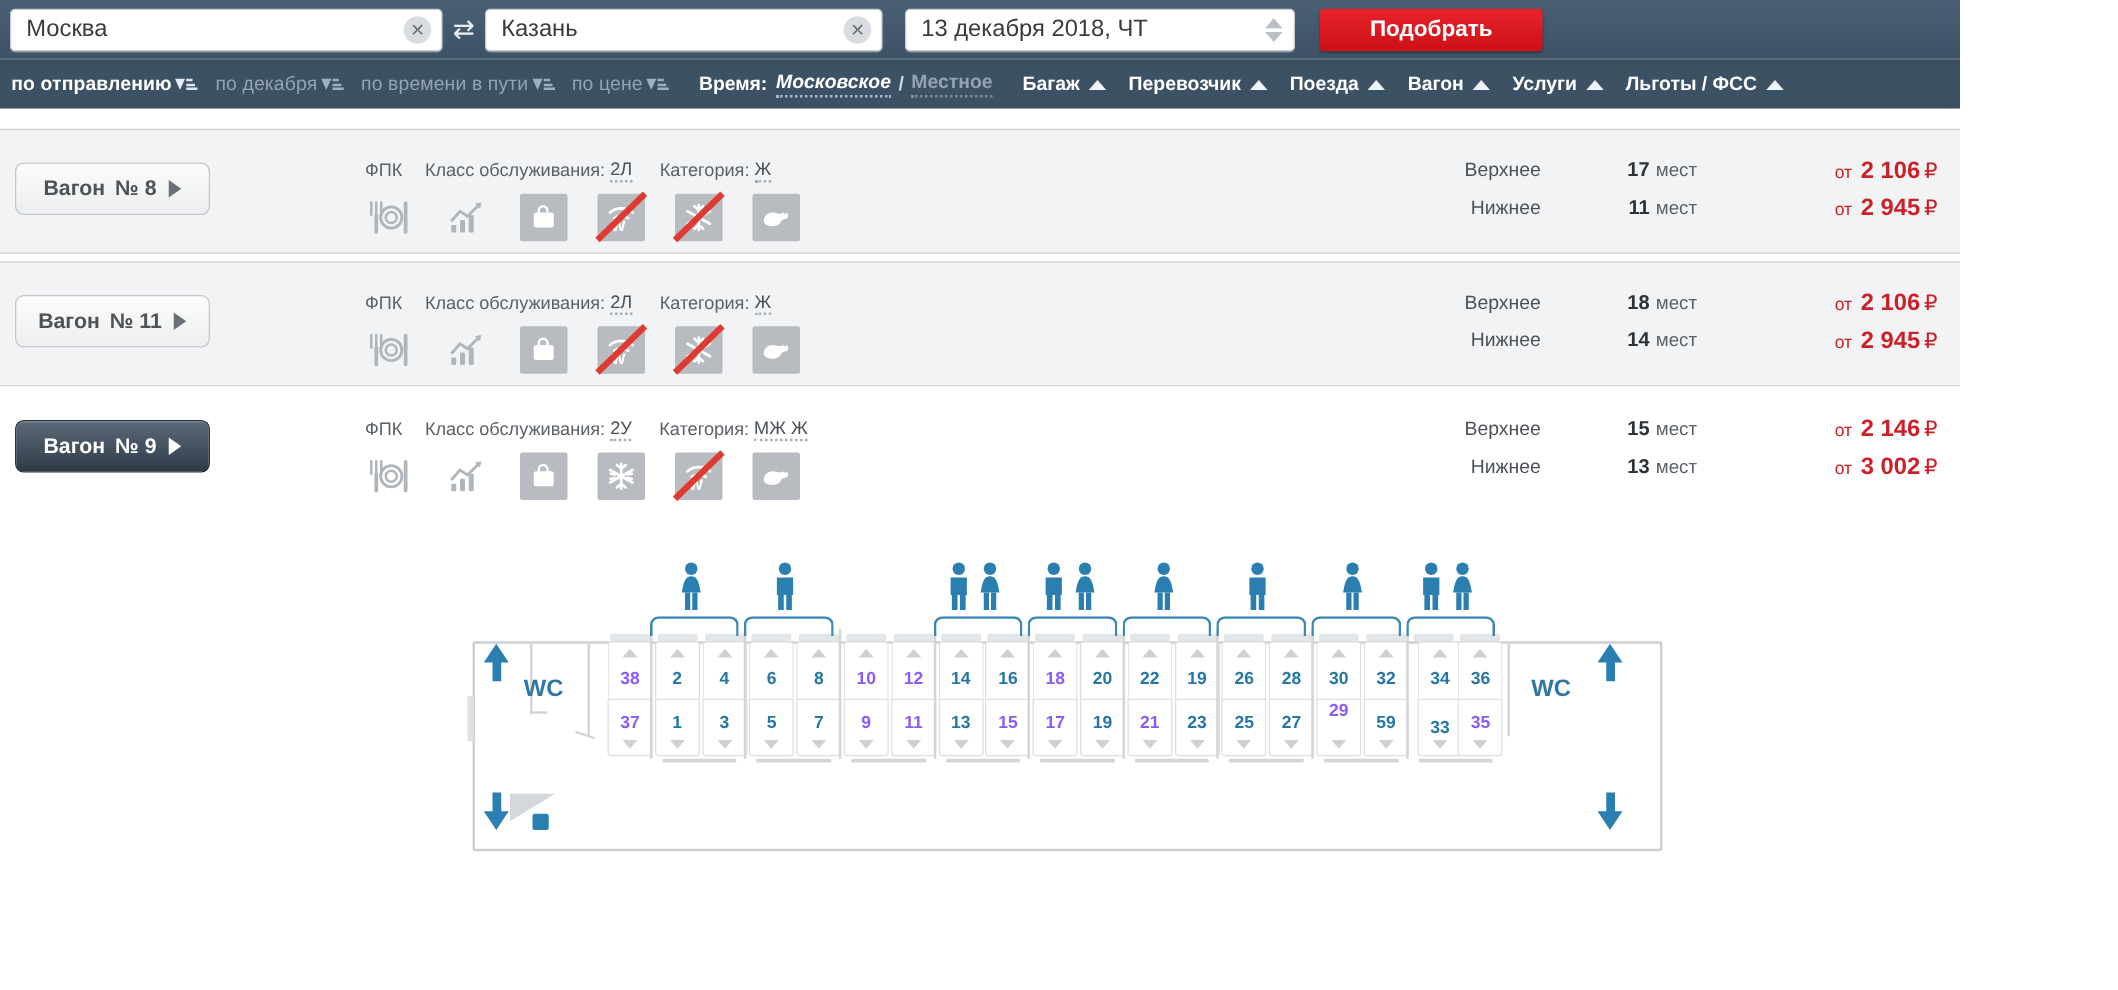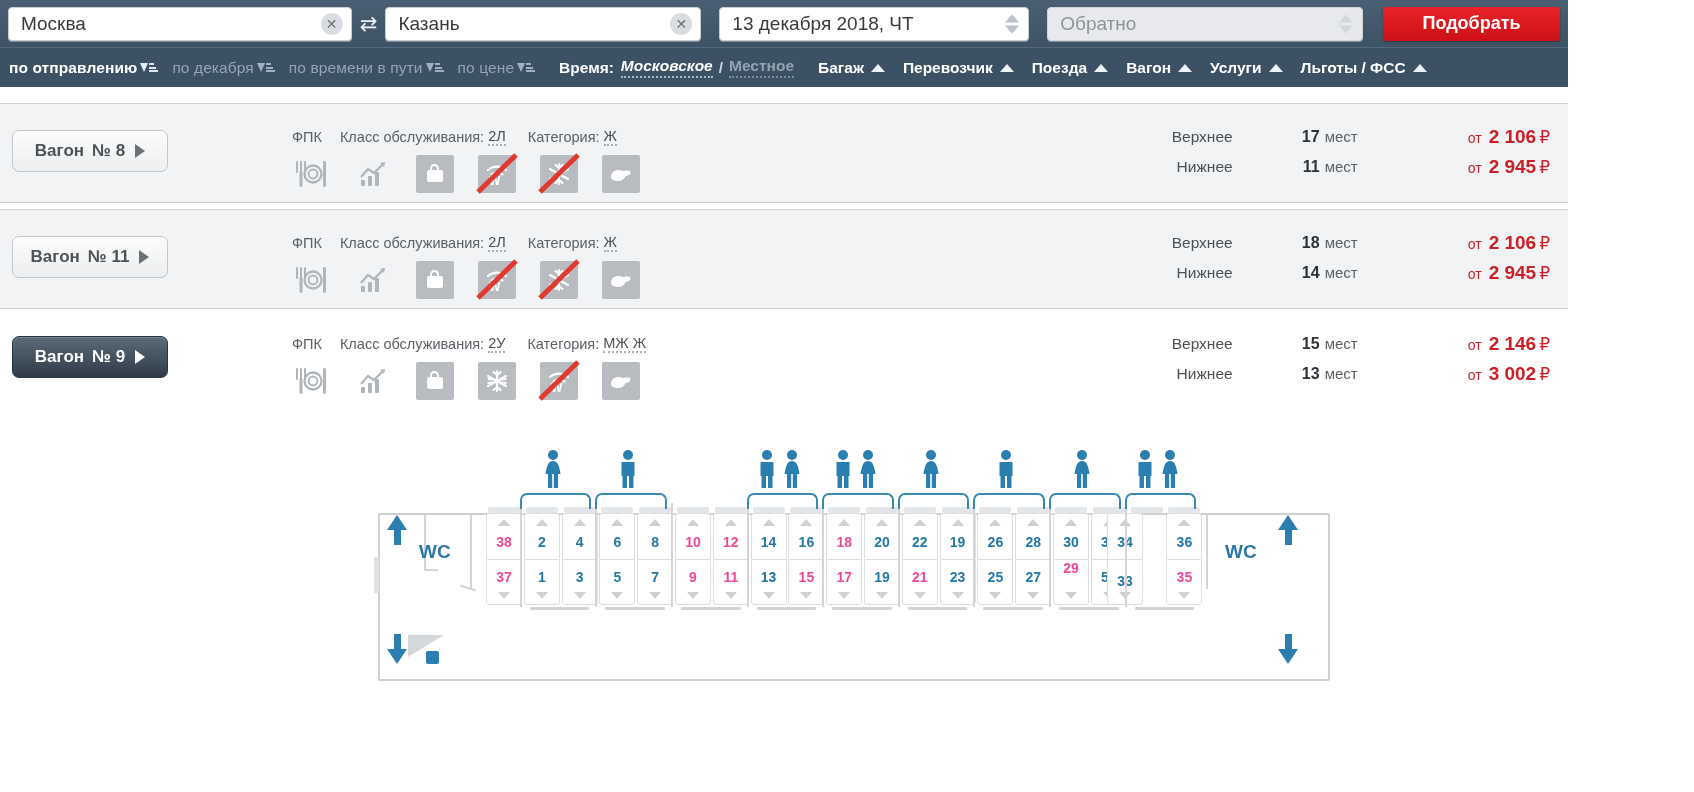--- a/index.html
+++ b/index.html
@@ -170,21 +170,21 @@
   .compartments{position:absolute;left:116px;top:0;width:720px;height:250px;}
   .seatgrp{position:absolute;top:76px;width:36px;}
   .seatcell{
     width:36px;height:46px;box-sizing:border-box;background:#ffffff;
     border:1px solid #dcdfe2;display:flex;align-items:center;justify-content:center;
     font-size:14px;font-weight:bold;position:relative;
   }
   .seatcell.top{border-radius:3px 3px 0 0;border-bottom:none;}
   .seatcell.bot{border-radius:0 0 3px 3px;}
   .seatcell.free{color:#2577a6;}
-  .seatcell.taken{color:#ec4899;}
+  .seatcell.taken{color:#8b5cf6;}
   .seatarrow{
     position:absolute;left:50%;transform:translateX(-50%);width:0;height:0;
     border-left:6px solid transparent;border-right:6px solid transparent;
   }
   .seatcell.top .seatarrow{top:5px;border-bottom:7px solid #ccd1d5;}
   .seatcell.bot .seatarrow{bottom:5px;border-top:7px solid #ccd1d5;}
 
   .brace{position:absolute;height:14px;border:2px solid #3b87b5;border-bottom:none;border-radius:7px 7px 0 0;}
   .genders{position:absolute;display:flex;gap:3px;align-items:flex-end;}
   .gicon{width:22px;height:40px;}
@@ -223,27 +223,20 @@
     </div>
 
     <div class="field f-date">
       <input type="text" readonly="" value="13 декабря 2018, ЧТ" style="">
       <span class="spinner">
         <i class="up"></i>
         <i class="dn"></i>
       </span>
     </div>
 
-    <div class="field f-back">
-      <input type="text" placeholder="Обратно" style="">
-      <span class="spinner dim">
-        <i class="up"></i>
-        <i class="dn"></i>
-      </span>
-    </div>
 
     <button class="submit">Подобрать</button>
   </div>
 
   <div class="filterbar">
 
     <div class="sort active">
       <span class="lbl">по отправлению</span>
       <span class="sorticon">
         <span class="arrowdn"></span>
@@ -832,21 +825,21 @@
           <div class="seatcell top free">
             <span class="seatarrow"></span>
             <span style="margin-top: 10px;">32</span>
           </div>
           <div class="seatcell bot free">
             <span style="margin-bottom: 10px;">59</span>
             <span class="seatarrow"></span>
           </div>
         </div>
         <div class="toprail" style="left: 606.8px; top: 70px; width: 32px;"></div>
-        <div class="seatgrp" style="left: 621px;">
+        <div class="seatgrp" style="left: 648px;">
           <div class="seatcell top free">
             <span class="seatarrow"></span>
             <span style="margin-top: 10px;">34</span>
           </div>
           <div class="seatcell bot free">
             <span style="margin-bottom: 3px;">33</span>
             <span class="seatarrow"></span>
           </div>
         </div>
         <div class="toprail" style="left: 644.6px; top: 70px; width: 32px;"></div>

